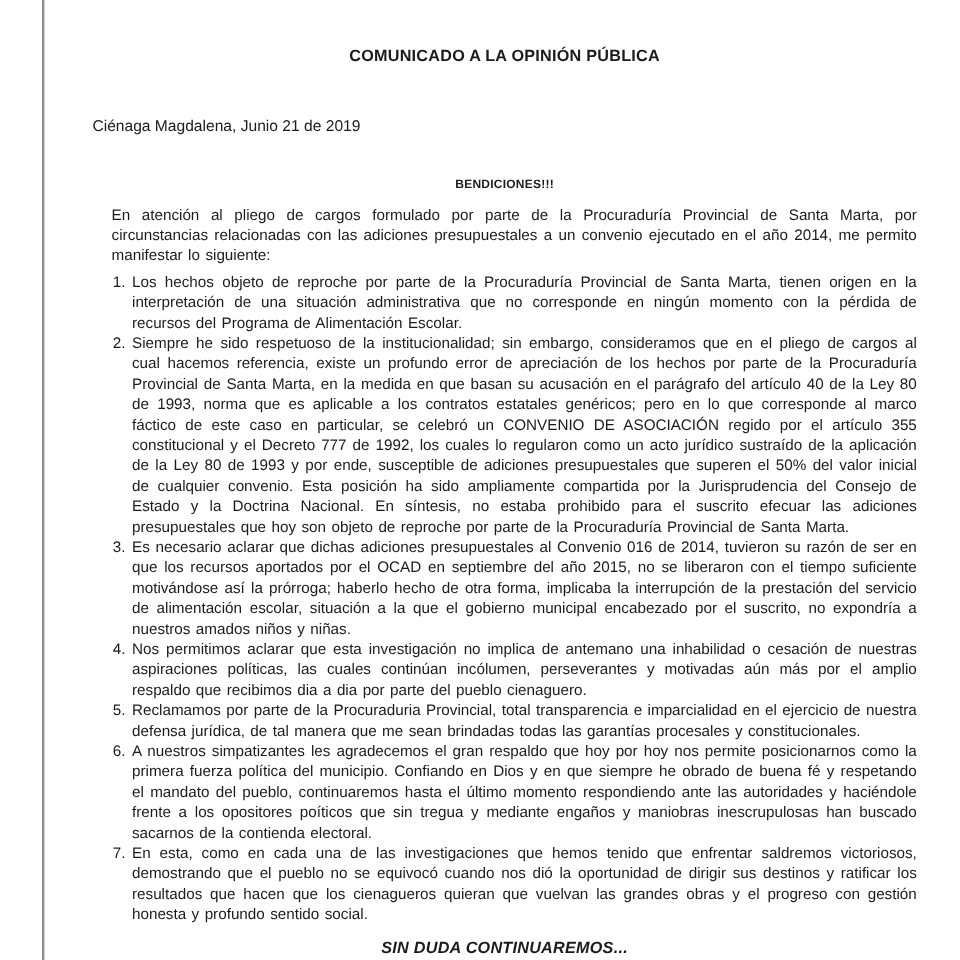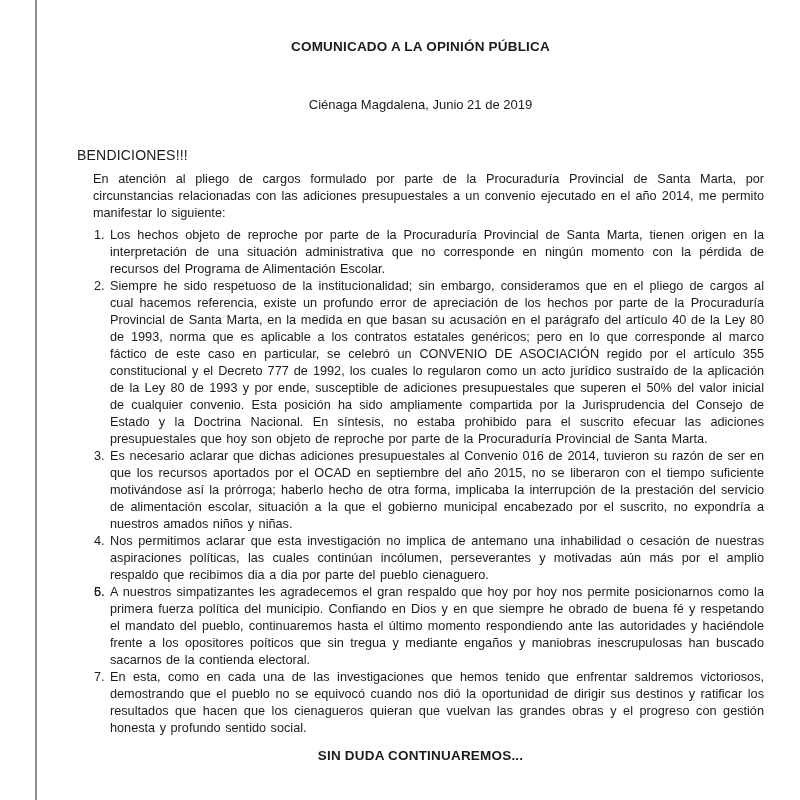--- a/index.html
+++ b/index.html
@@ -38,28 +38,27 @@
     font-size: 13.5px;
     line-height: 18px;
     font-weight: 700;
     text-align: center;
     letter-spacing: 0.2px;
   }
   .dateline {
     margin: 40px 0 0 0;
     font-size: 13px;
     line-height: 17px;
-    text-align: center;
   }
   .greeting {
     margin: 33px 0 0 0;
-    font-size: 14px;
+    font-size: 10px;
     line-height: 18px;
-    font-weight: 400;
-    text-align: left;
+    font-weight: 700;
+    text-align: center;
     letter-spacing: 0.2px;
   }
   .intro {
     margin: 7px 0 0 16px;
     font-size: 12.7px;
     line-height: 17px;
     text-align: justify;
     word-spacing: 1px;
   }
   .points {
@@ -81,37 +80,37 @@
     top: 0;
   }
   .b { font-weight: 400; }
   .closing {
     text-align: center;
     font-weight: 700;
     font-size: 13.5px;
     line-height: 18px;
     letter-spacing: 0.2px;
   }
-  .closing-1 { margin: 10px 0 0 0; }
+  .closing-1 { margin: 10px 0 0 0; font-style: italic; }
 </style>
 </head>
 <body>
 
 <div class="page">
   <div class="page-edge"></div>
   <div class="content">
     <h1 class="doc-title">COMUNICADO A LA OPINIÓN PÚBLICA</h1>
     <p class="dateline">Ciénaga Magdalena, Junio 21 de 2019</p>
     <h2 class="greeting">BENDICIONES!!!</h2>
     <p class="intro">En atención al pliego de cargos formulado por parte de la Procuraduría Provincial de Santa Marta, por circunstancias relacionadas con las adiciones presupuestales a un convenio ejecutado en el año 2014, me permito manifestar lo siguiente:</p>
     <ol class="points" id="points-list">
         <li><span class="num">1.</span><span><span>Los hechos objeto de reproche por parte de la Procuraduría Provincial de Santa Marta, tienen origen en la interpretación de una situación administrativa que no corresponde en ningún momento con la pérdida de recursos del Programa de Alimentación Escolar.</span></span></li>
         <li><span class="num">2.</span><span><span>Siempre he sido respetuoso de la institucionalidad; sin embargo, consideramos que en el pliego de cargos al cual hacemos referencia, existe un profundo error de apreciación de los hechos por parte de la Procuraduría Provincial de Santa Marta, en la medida en que basan su acusación en el parágrafo del artículo 40 de la Ley 80 de 1993, norma que es aplicable a los contratos estatales genéricos; pero en lo que corresponde al marco fáctico de este caso en particular, se celebró un </span><span class="b">CONVENIO DE ASOCIACIÓN</span><span> regido por el artículo 355 constitucional y el Decreto 777 de 1992, los cuales lo regularon como un acto jurídico sustraído de la aplicación de la Ley 80 de 1993 y por ende, susceptible de adiciones presupuestales que superen el 50% del valor inicial de cualquier convenio. Esta posición ha sido ampliamente compartida por la Jurisprudencia del Consejo de Estado y la Doctrina Nacional. En síntesis, no estaba prohibido para el suscrito efecuar las adiciones presupuestales que hoy son objeto de reproche por parte de la Procuraduría Provincial de Santa Marta.</span></span></li>
         <li><span class="num">3.</span><span><span>Es necesario aclarar que dichas adiciones presupuestales al Convenio 016 de 2014, tuvieron su razón de ser en que los recursos aportados por el OCAD en septiembre del año 2015, no se liberaron con el tiempo suficiente motivándose así la prórroga; haberlo hecho de otra forma, implicaba la interrupción de la prestación del servicio de alimentación escolar, situación a la que el gobierno municipal encabezado por el suscrito, no expondría a nuestros amados niños y niñas.</span></span></li>
         <li><span class="num">4.</span><span><span>Nos permitimos aclarar que esta investigación no implica de antemano una inhabilidad o cesación de nuestras aspiraciones políticas, las cuales continúan incólumen, perseverantes y motivadas aún más por el amplio respaldo que recibimos dia a dia por parte del pueblo cienaguero.</span></span></li>
-        <li><span class="num">5.</span></li>
+        <li><span class="num">5.</span><span><span>Reclamamos por parte de la Procuraduria Provincial, total transparencia e imparcialidad en el ejercicio de nuestra defensa jurídica, de tal manera que me sean brindadas todas las garantías procesales y constitucionales.</span></span></li>
         <li><span class="num">6.</span><span><span>A nuestros simpatizantes les agradecemos el gran respaldo que hoy por hoy nos permite posicionarnos como la primera fuerza política del municipio. Confiando en Dios y en que siempre he obrado de buena fé y respetando el mandato del pueblo,  continuaremos hasta el último momento respondiendo ante las autoridades y haciéndole frente a  los opositores poíticos que sin tregua y mediante engaños y maniobras inescrupulosas han buscado sacarnos de la contienda electoral.</span></span></li>
         <li><span class="num b">7.</span><span><span>En esta, como en cada una de las investigaciones que hemos tenido que enfrentar </span><span class="b">saldremos victoriosos,</span><span> demostrando que el pueblo no se equivocó cuando nos dió la oportunidad de dirigir sus destinos y ratificar los resultados que hacen que los cienagueros quieran que vuelvan las grandes obras y el progreso con gestión honesta y  profundo sentido social.</span></span></li>
       </ol>
     <p class="closing closing-1">SIN DUDA CONTINUAREMOS...</p>
 
   </div>
 </div>
 
 </body></html>

